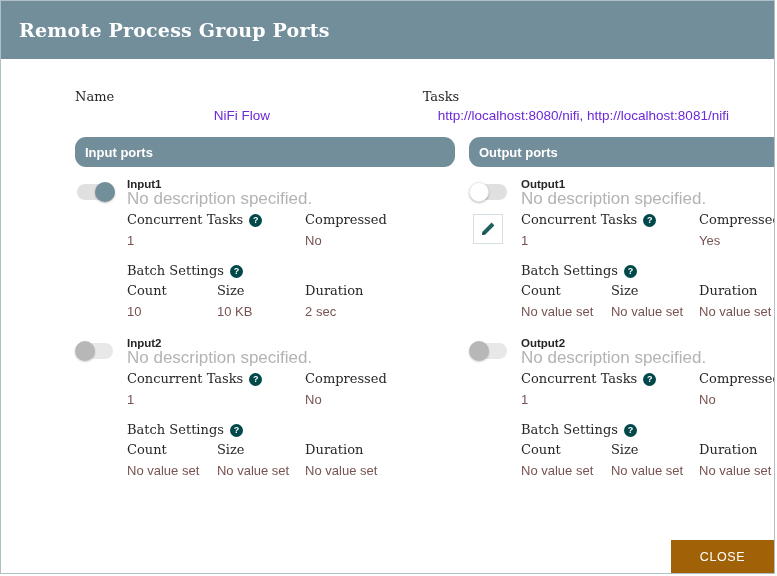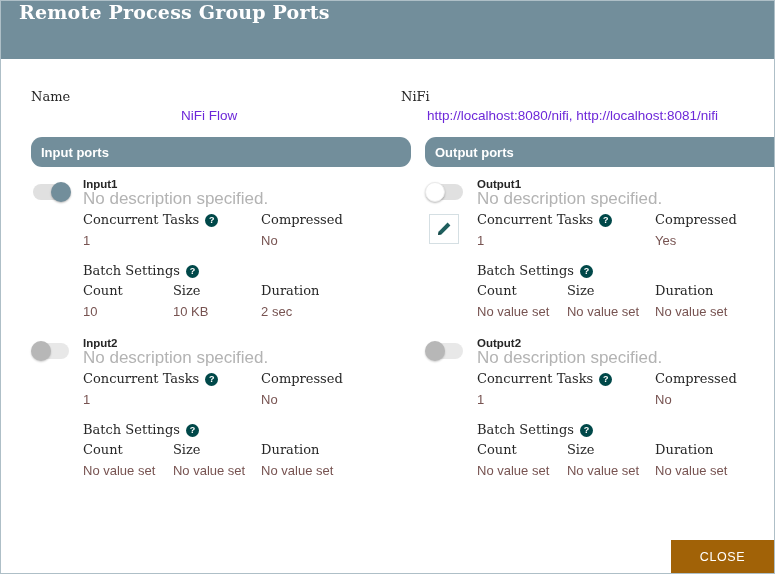--- a/index.html
+++ b/index.html
@@ -19,33 +19,35 @@
     height: 574px;
     border: 1px solid #aebfc7;
     background: #ffffff;
     box-sizing: border-box;
     overflow: hidden;
   }
   .dialog-header {
     height: 58px;
     background: #728e9b;
     display: flex;
+    align-items: center;
     padding-left: 18px;
     box-sizing: border-box;
   }
   .dialog-title {
     font-family: "DejaVu Serif", "Liberation Serif", serif;
     font-size: 19px;
     font-weight: bold;
     color: #ffffff;
     letter-spacing: 0.2px;
   }
   .dialog-body {
     position: relative;
     padding: 12px;
+    margin-left: 44px;
   }
   .summary-row {
     display: flex;
     padding: 18px 18px 0 18px;
   }
   .summary-col {
     width: 380px;
     box-sizing: border-box;
   }
   .summary-col.right { padding-left: 14px; }
@@ -247,21 +249,21 @@
   </div>
 
   <div class="dialog-body">
 
     <div class="summary-row">
       <div class="summary-col">
         <div class="field-label">Name</div>
         <div class="field-value">NiFi Flow</div>
       </div>
       <div class="summary-col right">
-        <div class="field-label">NiFi</div>
+        <div class="field-label">Tasks</div>
         <div class="field-value">http://localhost:8080/nifi, http://localhost:8081/nifi</div>
       </div>
     </div>
 
     <div class="panels">
 
       <div class="panel">
         <div class="panel-header">Input ports</div>
         <div class="panel-body">
 

